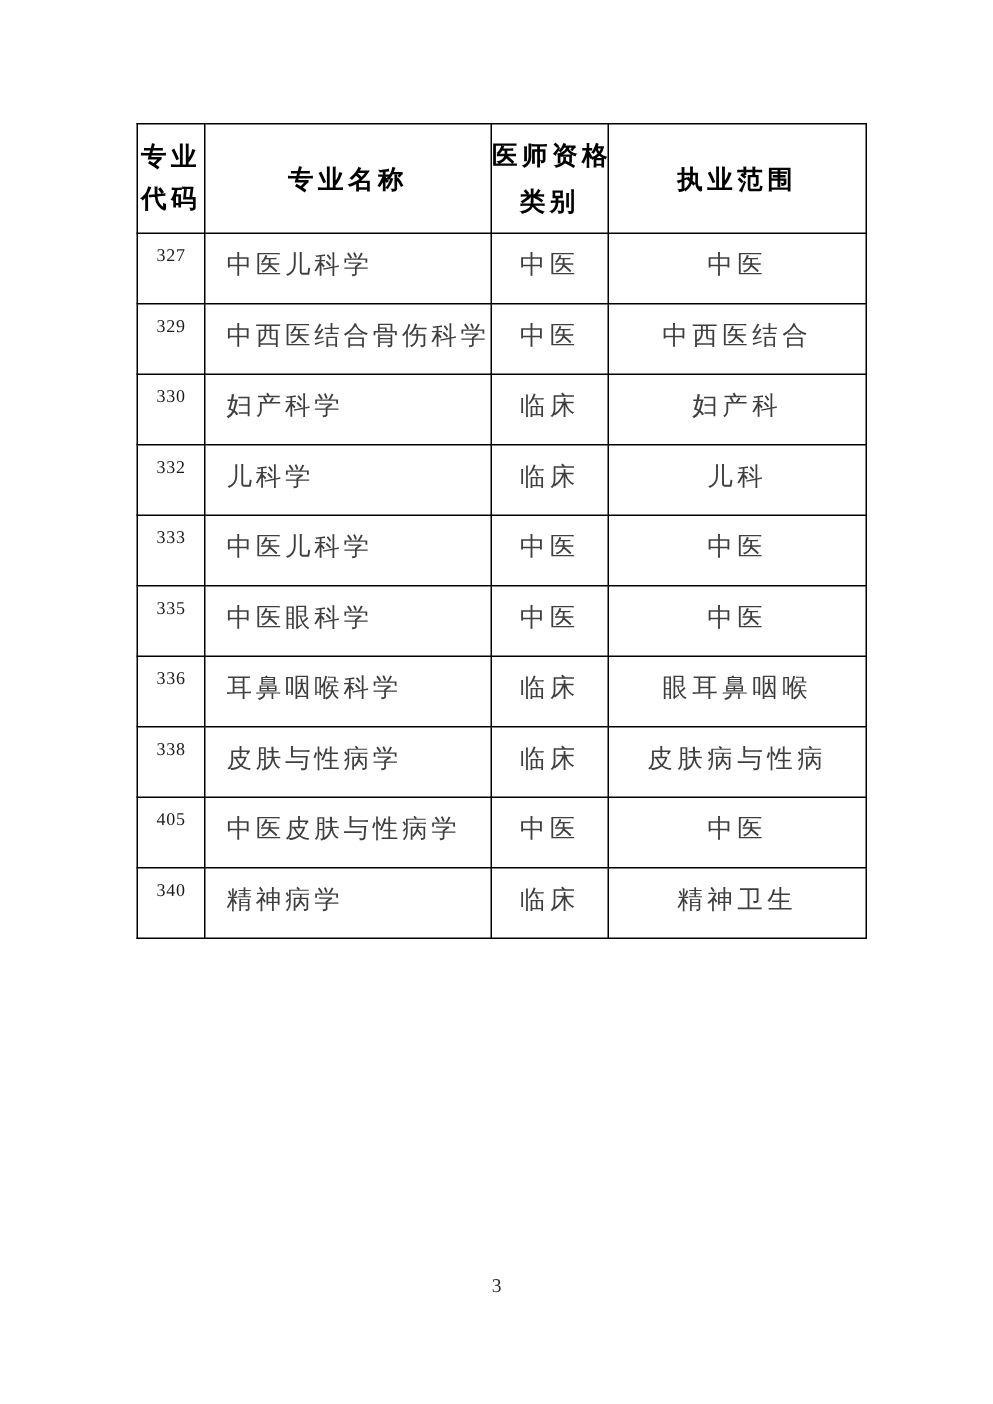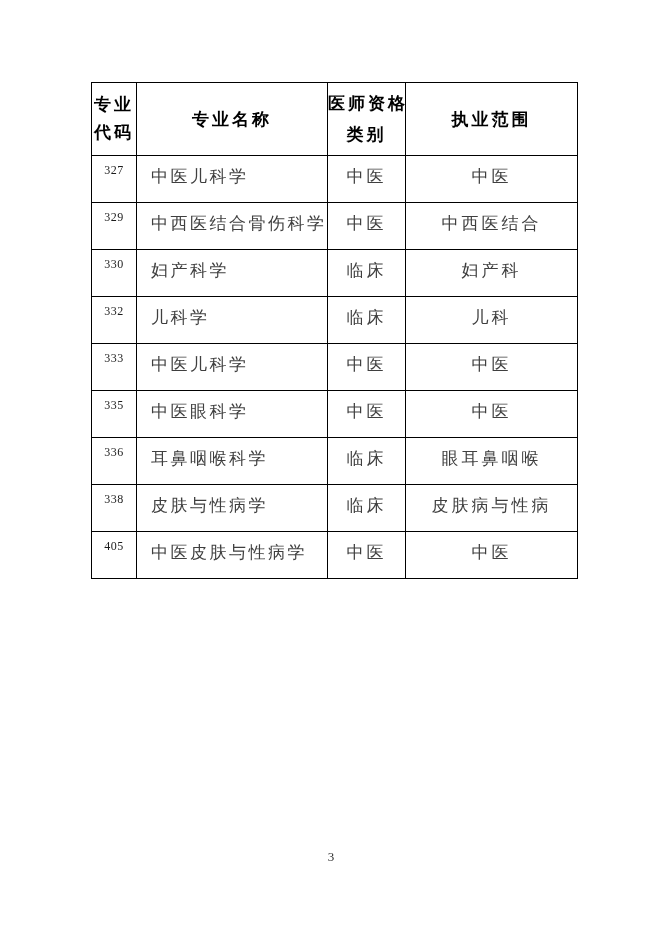--- a/index.html
+++ b/index.html
@@ -161,18 +161,24 @@
           <td class="col-name">皮肤与性病学</td>
           <td class="col-category">临床</td>
           <td class="col-scope">皮肤病与性病</td>
         </tr>
         <tr>
           <td class="col-code">405</td>
           <td class="col-name">中医皮肤与性病学</td>
           <td class="col-category">中医</td>
           <td class="col-scope">中医</td>
         </tr>
+        <tr>
+          <td class="col-code">340</td>
+          <td class="col-name">精神病学</td>
+          <td class="col-category">临床</td>
+          <td class="col-scope">精神卫生</td>
+        </tr>
       </tbody>
   </table>
 
   <div class="page-number">3</div>
 
 </div>
 
 </body></html>

